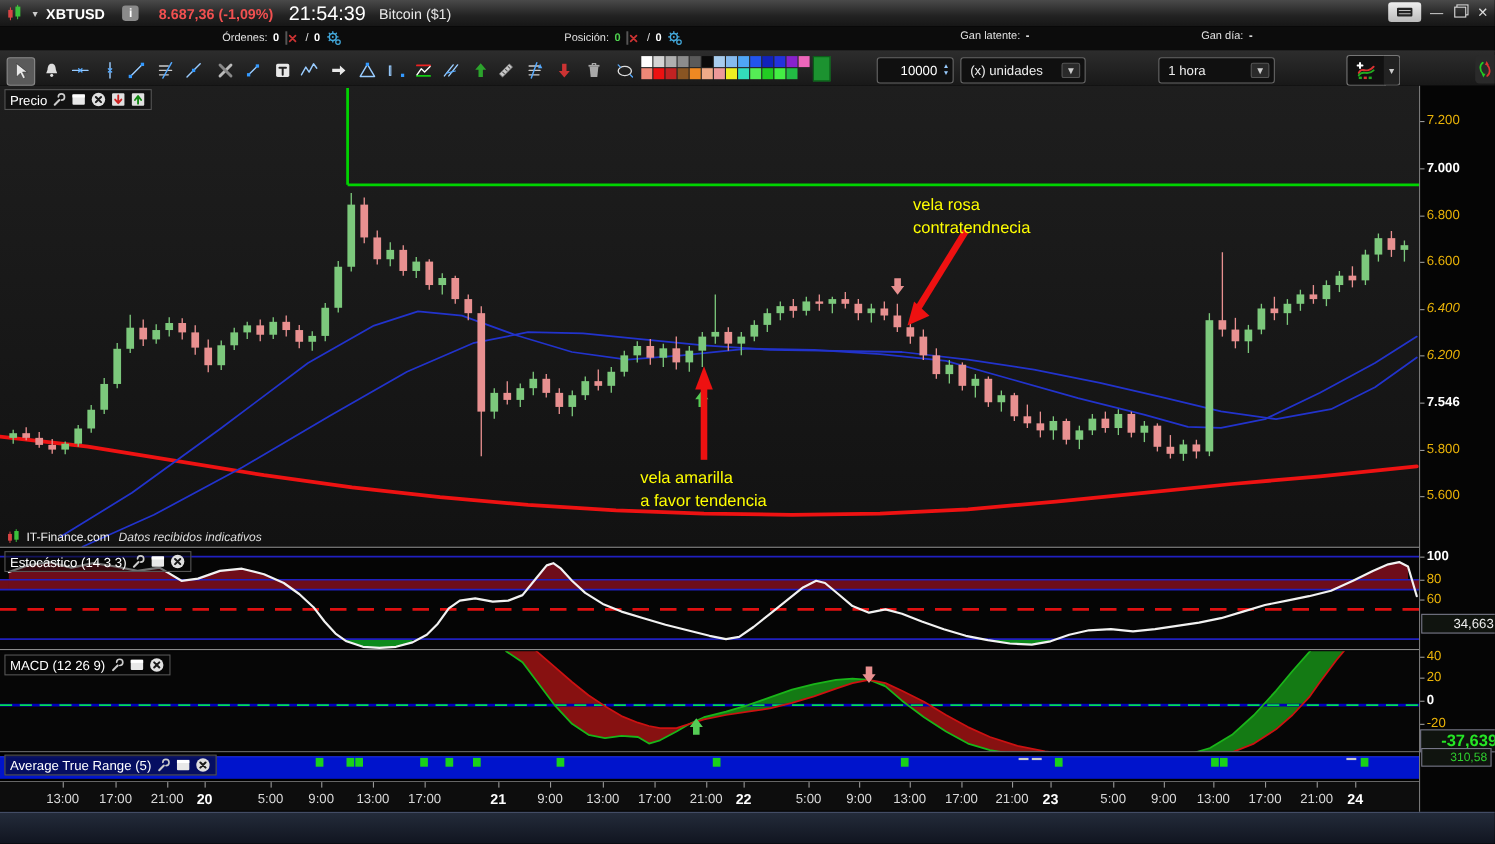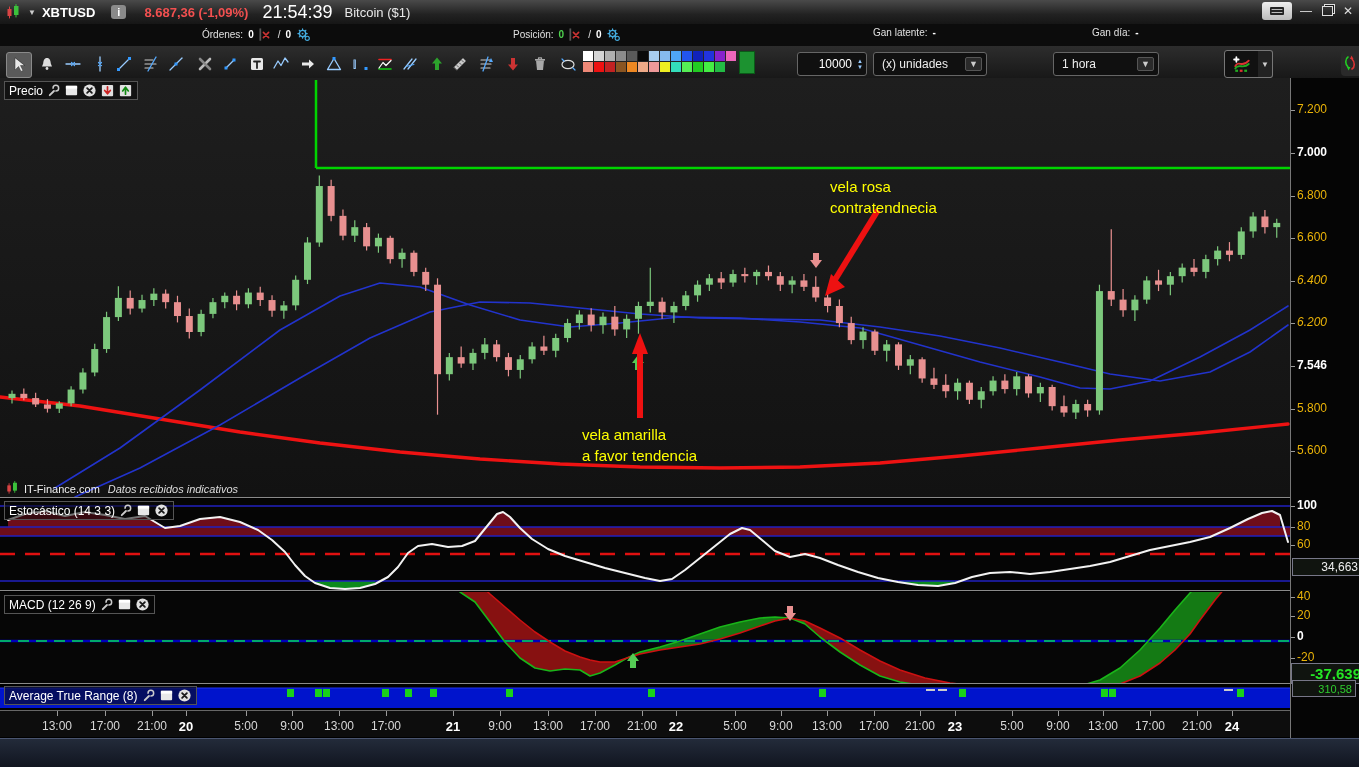--- a/index.html
+++ b/index.html
@@ -575,21 +575,21 @@
         </svg>
       </span>
   <span class="ic">
         <svg width="15" height="15" viewBox="0 0 16 16">
           <circle cx="8" cy="8" r="6.5" fill="#e0e0e0" stroke="none" stroke-width="1.4" stroke-linecap="round" stroke-linejoin="round"></circle>
           <path d="M5.5,5.5 L10.5,10.5 M10.5,5.5 L5.5,10.5" fill="none" stroke="#1a1a1a" stroke-width="2" stroke-linecap="round" stroke-linejoin="round"></path>
         </svg>
       </span>
 </div>
 <div class="panelhdr abs" style="left:4px;top:686px">
-  <span>Average True Range (8)</span>
+  <span>Average True Range (5)</span>
   <span class="ic">
         <svg width="15" height="15" viewBox="0 0 16 16">
           <path d="M4,13 L8.5,8.5" fill="none" stroke="#ccc" stroke-width="2" stroke-linecap="round" stroke-linejoin="round"></path>
           <path d="M7.5,5.5 A3,3 0 1 1 10.5,8.5" fill="none" stroke="#ccc" stroke-width="1.6" stroke-linecap="round" stroke-linejoin="round"></path>
         </svg>
       </span>
   <span class="ic">
         <svg width="15" height="15" viewBox="0 0 16 16">
           <rect x="2" y="3" width="12" height="10" rx="1" fill="#e8e8e8" stroke="none" stroke-width="1"></rect>
           <rect x="2" y="3" width="12" height="3" rx="0" fill="#ffffff" stroke="none" stroke-width="1"></rect>

